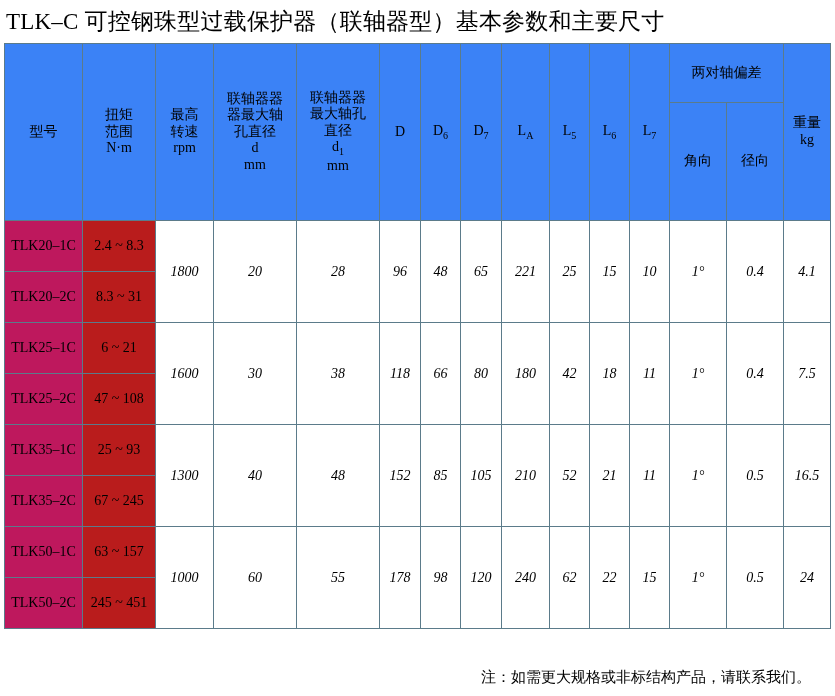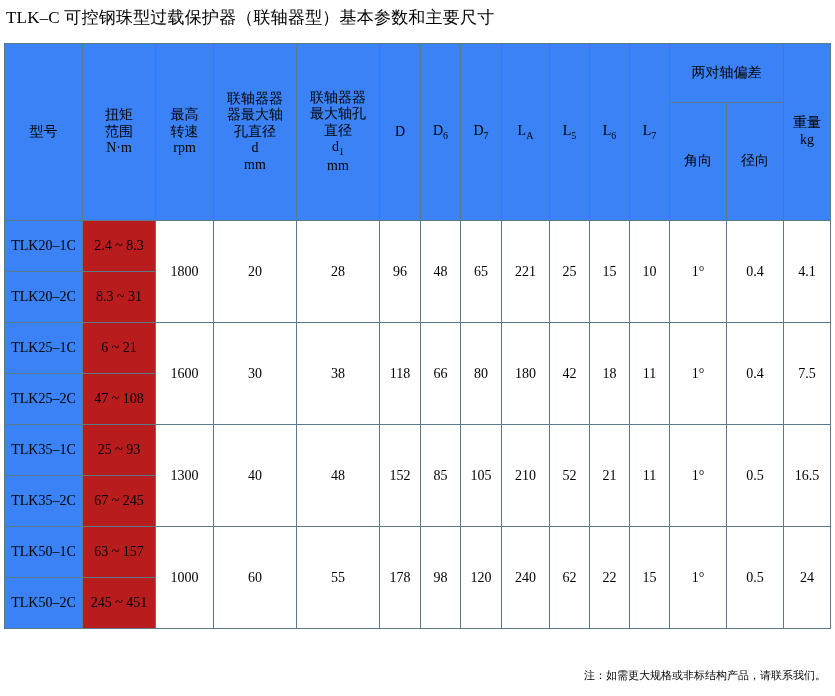--- a/index.html
+++ b/index.html
@@ -18,21 +18,21 @@
   .page {
     width: 835px;
     height: 696px;
     position: relative;
     box-sizing: border-box;
   }
   .doc-title {
     position: absolute;
     left: 6px;
     top: 6px;
-    font-size: 17px;
+    font-size: 23px;
     letter-spacing: 0.2px;
     white-space: nowrap;
   }
   table.spec {
     position: absolute;
     left: 4px;
     top: 43px;
     width: 826px;
     border-collapse: collapse;
     table-layout: fixed;
@@ -55,44 +55,45 @@
   }
   .hdr-tall {
     height: 175px;
     margin-left: 29px;
   }
   .sub {
     font-size: 10px;
     vertical-align: sub;
   }
   td.model {
-    background: #3b82f6;
+    background: #be185d;
     text-align: left;
     padding-left: 6px;
     font-size: 14px;
     height: 50px;
     width: 78px;
   }
   td.torque {
     background: #b91c1c;
     text-align: left;
     padding-left: 5px;
     font-size: 14px;
     height: 50px;
     width: 73px;
   }
   td.val {
     background: #ffffff;
     font-size: 14px;
+    font-style: italic;
   }
   .note {
     position: absolute;
-    right: 9px;
+    right: 24px;
     top: 668px;
-    font-size: 11px;
+    font-size: 15px;
     white-space: nowrap;
   }
 </style>
 </head>
 <body>
 
 <div class="page">
 
   <div class="doc-title">TLK–C 可控钢珠型过载保护器（联轴器型）基本参数和主要尺寸</div>
 

